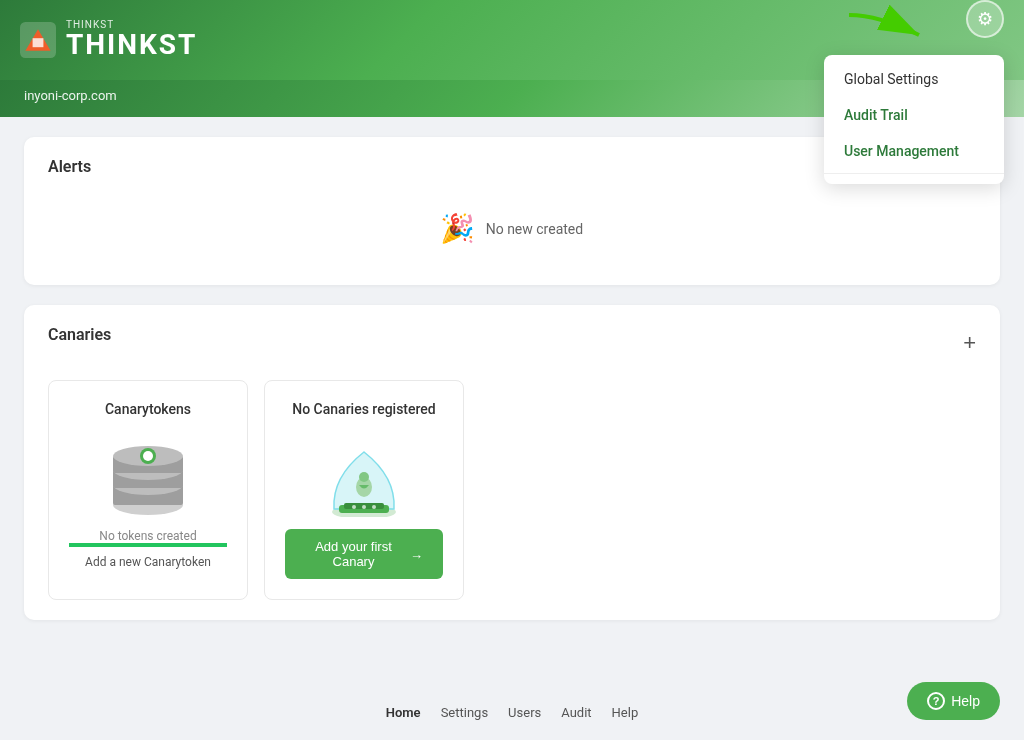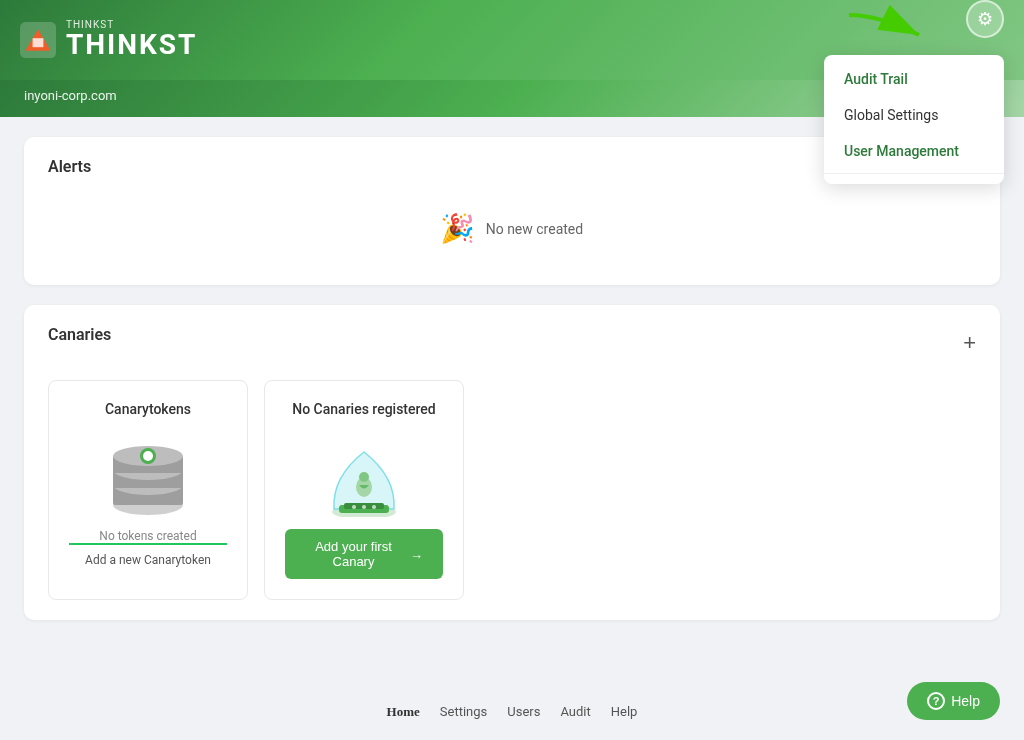--- a/index.html
+++ b/index.html
@@ -233,21 +233,21 @@
     
     .card-subtitle {
       font-size: 12px;
       color: #888;
     }
 
     .card-action {
       font-size: 12px;
       color: #555;
       padding: 8px;
-      border-top: 2px solid #22c55e;
+      border-top: 4px solid #22c55e;
       cursor: pointer;
       text-decoration: none;
       display: block;
     }
 
     .card-action-btn {
       background: #4caf50;
       color: white;
       border: none;
       border-radius: 6px;
@@ -283,21 +283,20 @@
     .footer-link {
       font-size: 13px;
       color: #555;
       text-decoration: none;
       cursor: pointer;
     }
 
     .footer-link.active {
       font-weight: 600;
       color: #333;
-      font-family: Liberation Serif, serif;
     }
 
     .footer-copy {
       font-size: 11px;
       color: #999;
     }
 
     .help-btn {
       position: absolute;
       right: 24px;
@@ -349,25 +348,25 @@
         </marker>
       </defs>
       <path d="M10,10 Q40,10 80,30" stroke="#44cc00" stroke-width="4" fill="none" marker-end="url(#arrowhead)"></path>
     </svg>
 
     <button class="gear-btn">
       <span>⚙</span>
     </button>
 
     <div class="dropdown-menu">
+      <a class="dropdown-item">
+        <span>Global Settings</span>
+      </a>
       <a class="dropdown-item highlighted">
         <span>Audit Trail</span>
-      </a>
-      <a class="dropdown-item">
-        <span>Global Settings</span>
       </a>
       <a class="dropdown-item highlighted">
         <span>User Management</span>
       </a>
       <div class="dropdown-divider"></div>
     </div>
   </div>
 </div>
 
 <div class="sub-header">

